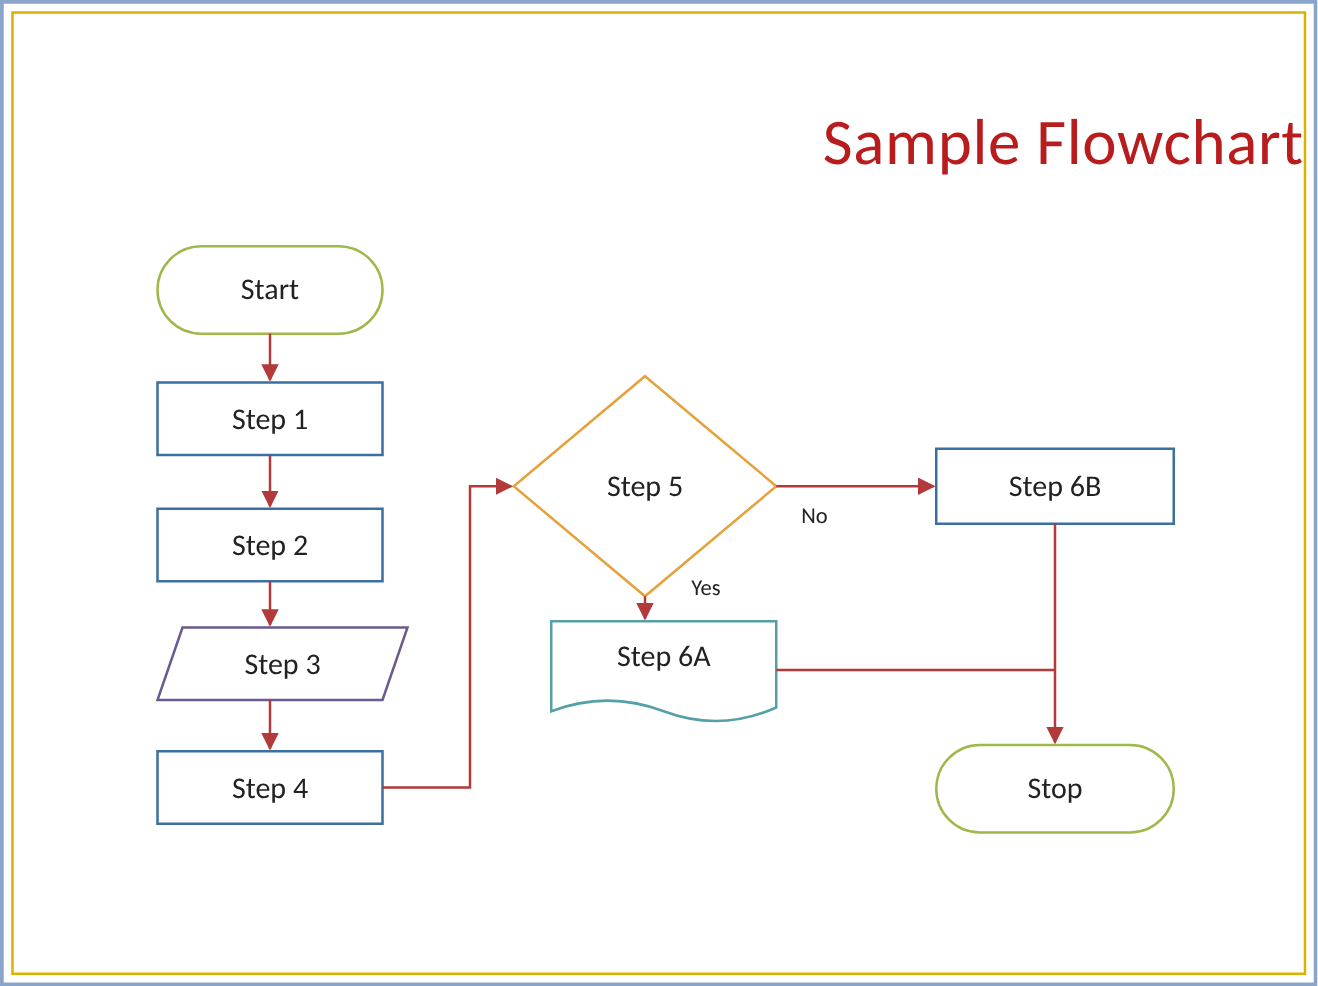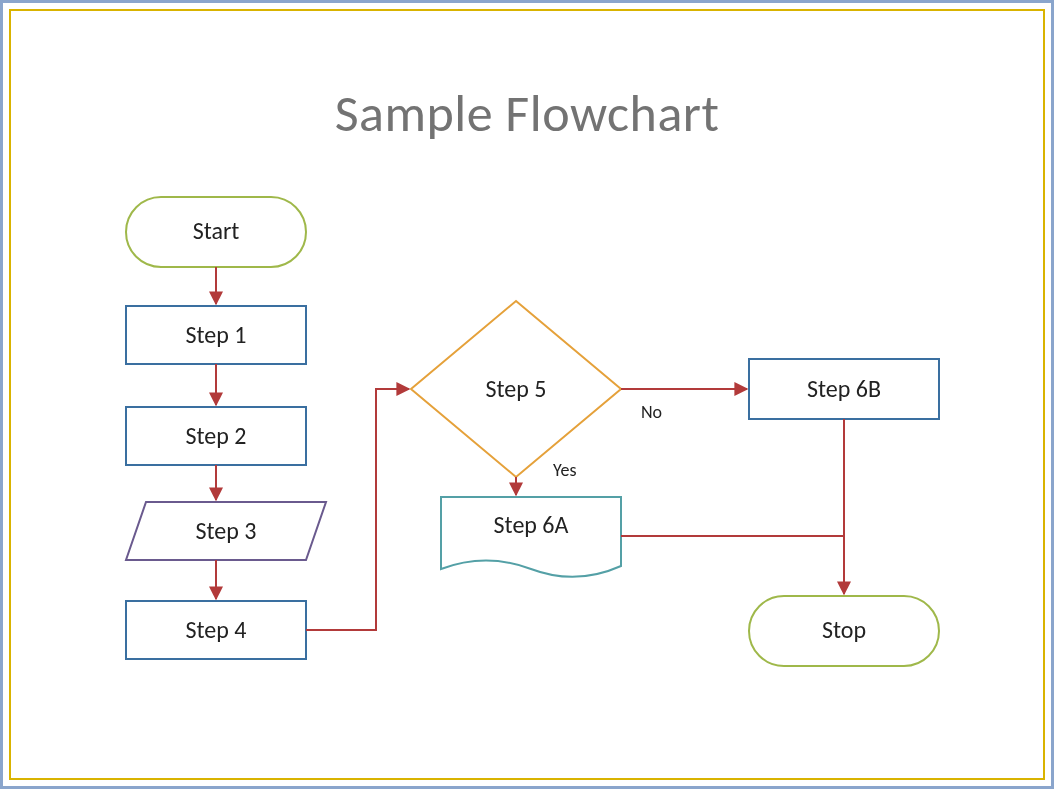--- a/index.html
+++ b/index.html
@@ -23,23 +23,23 @@
     position: relative;
     font-family: Calibri, "Segoe UI", Arial, sans-serif;
     color: #1a1a1a;
     background: #fff;
   }
   .title {
     position: absolute;
     top: 70px;
     left: 0;
     right: 0;
-    text-align: center;
+    text-align: right;
     font-size: 52px;
-    color: #737373;
+    color: #b91c1c;
     letter-spacing: 0.5px;
   }
   svg { position: absolute; top: 0; left: 0; }
   svg text {
     font-family: Calibri, "Segoe UI", Arial, sans-serif;
     fill: #222;
   }
 </style>
 </head>
 <body>

